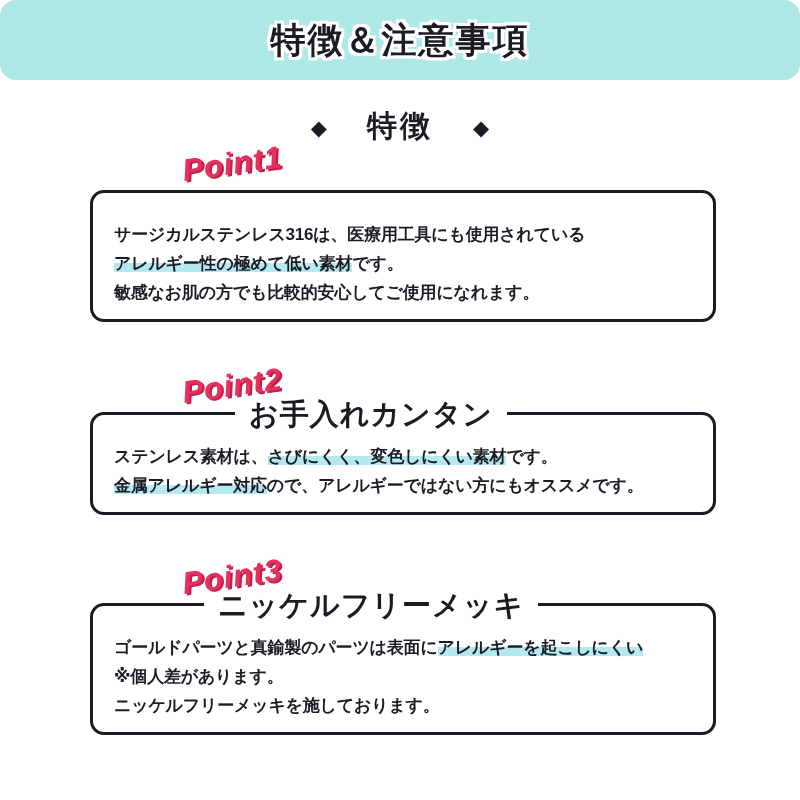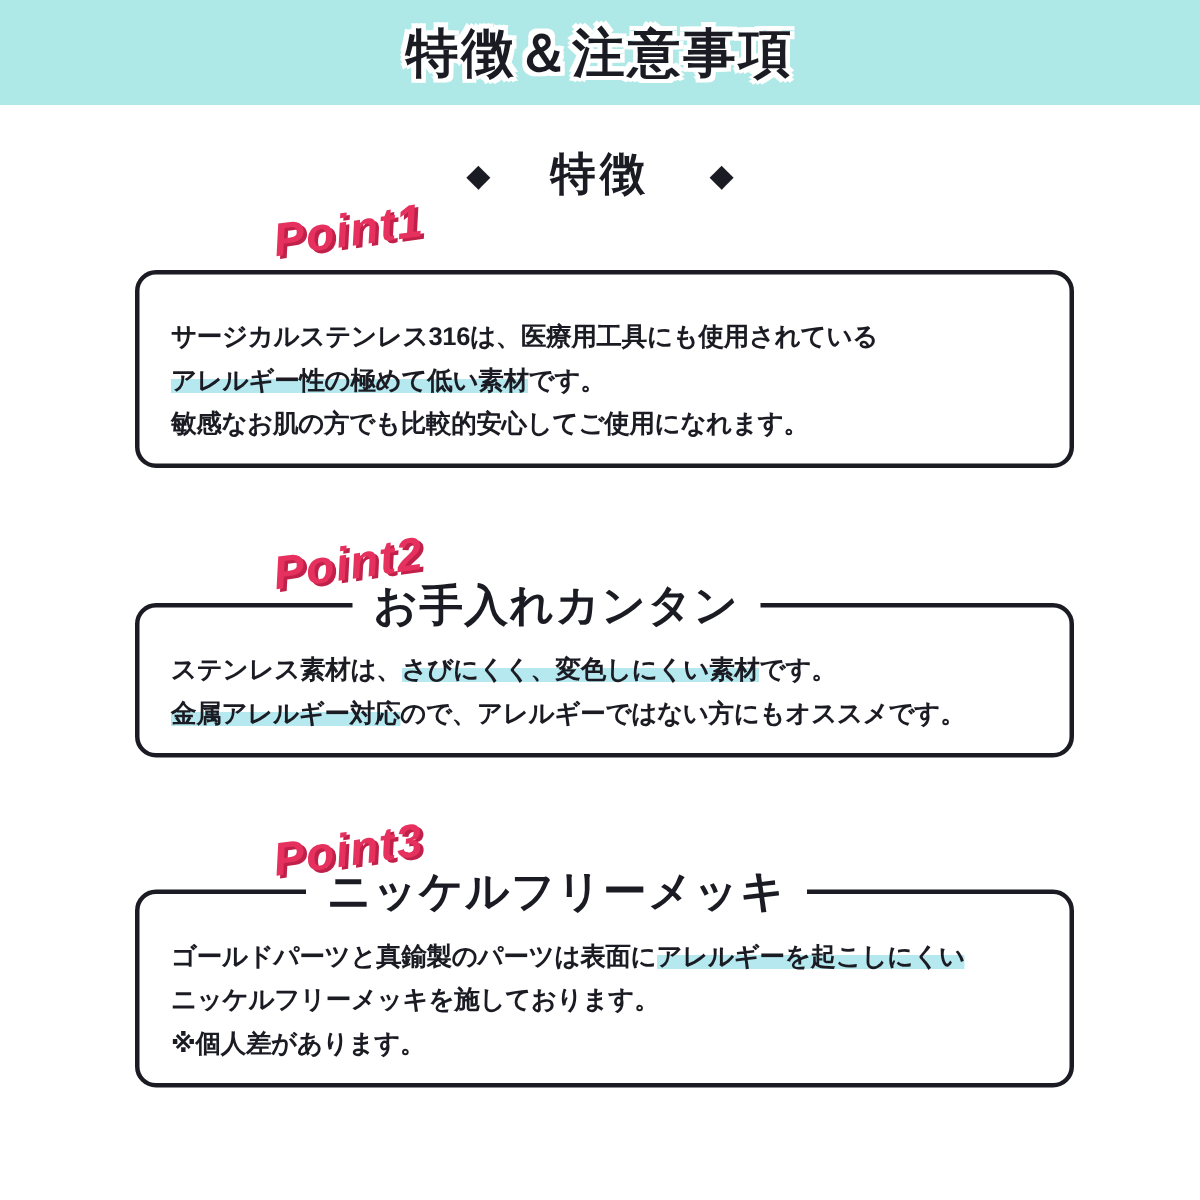--- a/index.html
+++ b/index.html
@@ -13,23 +13,23 @@
   html,body{width:800px;height:800px;}
   body{
     background:#ffffff;
     font-family:"Liberation Sans","DejaVu Sans",sans-serif;
     color:var(--ink);
     overflow:hidden;
     position:relative;
   }
   
   .banner{
-    width:800px;height:70px;
+    width:800px;height:80px;
     background:var(--mint);
-    display:flex;align-items:center;justify-content:center;
+    display:flex;align-items:center;justify-content:center;border-radius:16px;
   }
   .banner h1{
     font-size:35px;font-weight:800;letter-spacing:2px;color:var(--ink);
     text-shadow:
       -3px -3px 0 #fff, 3px -3px 0 #fff, -3px 3px 0 #fff, 3px 3px 0 #fff,
       -3px 0 0 #fff, 3px 0 0 #fff, 0 -3px 0 #fff, 0 3px 0 #fff;
   }
   
   .feature-row{
     margin-top:30px;height:32px;
@@ -127,18 +127,18 @@
   </section>
 
   <section class="point-section s3">
     <div class="point-badge">Point3</div>
     <div class="feature-box">
       <div class="box-heading">
         <span>ニッケルフリーメッキ</span>
       </div>
       <div class="box-body">
           <p><span>ゴールドパーツと真鍮製のパーツは表面に</span><span class="hl">アレルギーを起こしにくい</span></p>
+          <p><span>※個人差があります。</span></p>
           <p><span>ニッケルフリーメッキを施しております。</span></p>
-          <p><span>※個人差があります。</span></p>
         </div>
     </div>
   </section>
 </main>
 
 </body></html>

